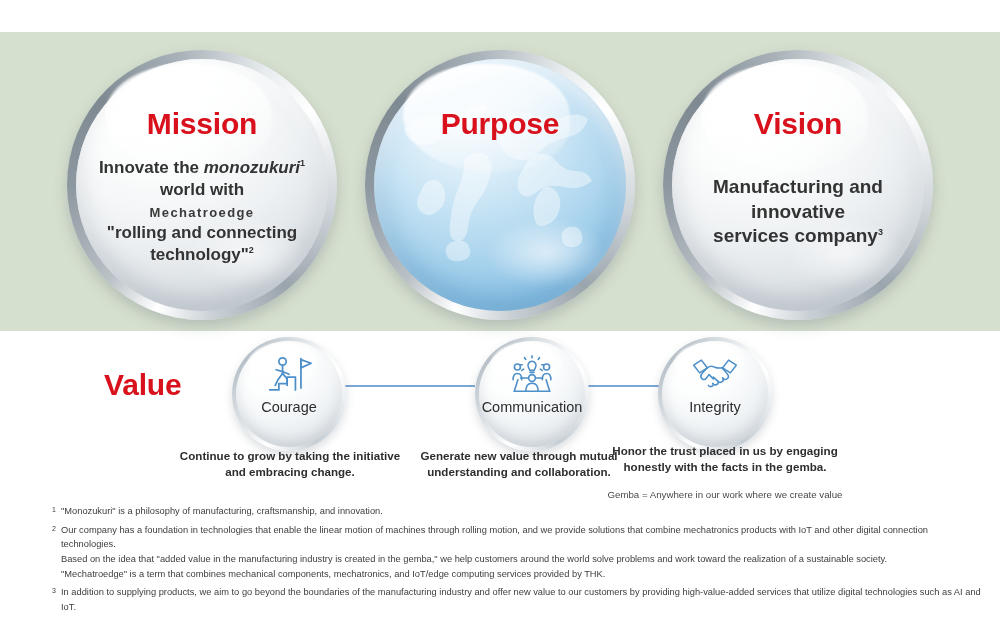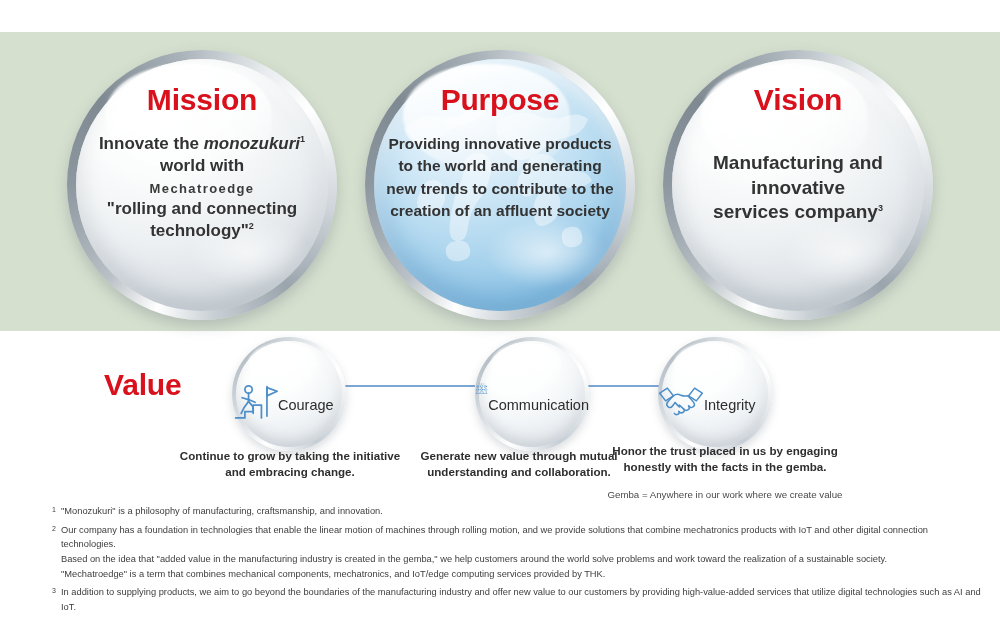--- a/index.html
+++ b/index.html
@@ -123,20 +123,21 @@
     box-sizing: border-box;
     z-index: 5;
   }
   .sphere-heading {
     color: #d8111c;
     font-size: 30px;
     font-weight: bold;
     letter-spacing: -0.2px;
     line-height: 1;
     margin-bottom: 18px;
+    margin-top: 24px;
   }
   .sphere-body {
     font-size: 17px;
     font-weight: bold;
     color: #333333;
     line-height: 1.28;
     text-align: center;
     width: 236px;
   }
   .sphere-body-purpose {
@@ -213,21 +214,21 @@
     inset: 4px;
     border-radius: 50%;
     background: radial-gradient(ellipse 100% 88% at 34% 22%, #ffffff 0%, #fdfefe 32%, #f2f5f7 62%, #e6eaee 84%, #d8dee3 100%);
     box-shadow: inset 0 -6px 12px rgba(150,160,170,0.30),
                 inset 0 5px 9px rgba(255,255,255,0.95);
   }
   .small-content {
     position: absolute;
     inset: 0;
     display: flex;
-    flex-direction: row;
+    flex-direction: column;
     align-items: center;
     justify-content: flex-start;
     padding-top: 18px;
     box-sizing: border-box;
     z-index: 5;
   }
   .small-icon { width: 46px; height: 40px; }
   .small-icon svg { display: block; }
   .small-label {
     margin-top: 4px;
@@ -318,21 +319,20 @@
           <path d="M196 168 q10 -2 12 8 q2 10 -8 12 q-10 2 -12 -8 q-2 -10 8 -12 z"></path>
           <path d="M82 182 q12 -2 14 8 q2 10 -10 12 q-12 2 -14 -8 q-2 -10 10 -12 z"></path>
         </g>
       </svg>
     </div>
     <div class="gloss"></div>
     <div class="gloss-2"></div>
   </div>
   <div class="sphere-content">
     <div class="sphere-heading">Purpose</div>
-    <div class="sphere-body sphere-body-purpose">Providing innovative products to the world and generating new trends to contribute to the creation of an affluent society</div>
   </div>
 </div>
 
 <div class="big-sphere-wrap" id="sphere-vision">
   <div class="sphere-shadow"></div>
   <div class="big-sphere rim">
     <div class="glass"></div>
     <div class="gloss"></div>
     <div class="gloss-2"></div>
   </div>

